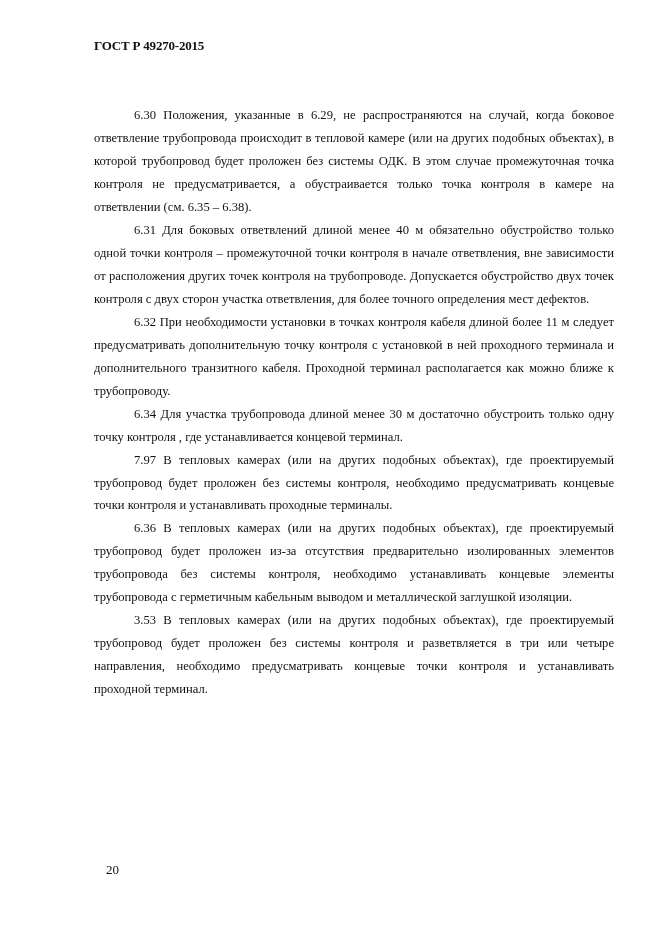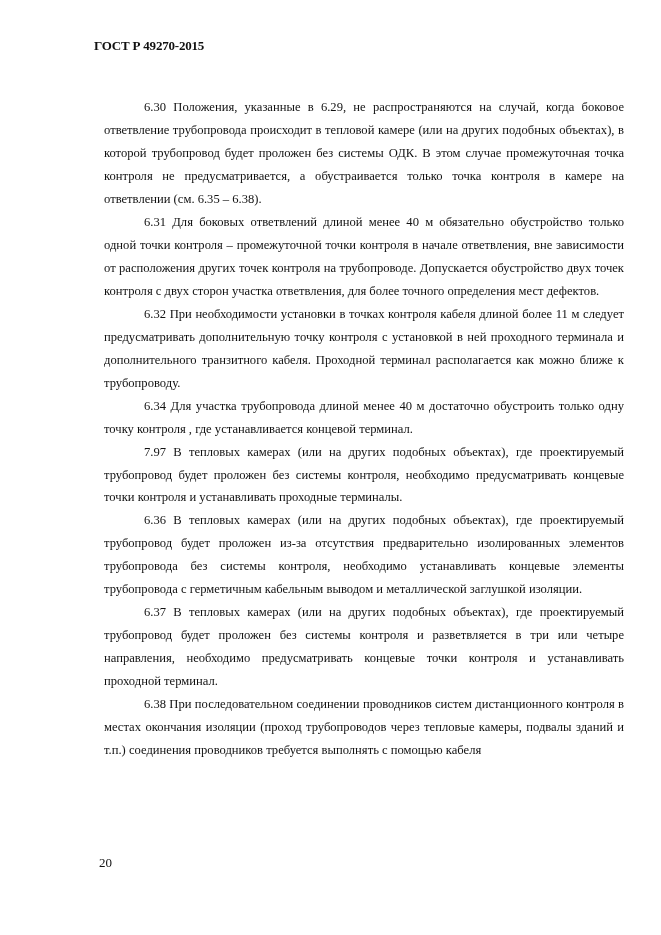--- a/index.html
+++ b/index.html
@@ -21,52 +21,50 @@
       top: 38px;
       font-family: "Liberation Serif", serif;
       font-weight: bold;
       font-size: 13px;
       letter-spacing: -0.2px;
       margin: 0;
     }
     .body-text {
       position: absolute;
       left: 94px;
-      top: 96px;
+      top: 104px;
       width: 520px;
-      margin-left: 10px;
     }
     .para {
       margin: 0;
       font-size: 12.6px;
       line-height: 22.97px;
       text-align: justify;
       text-indent: 40px;
       hyphens: none;
     }
     .page-number {
       position: absolute;
       left: 94px;
       top: 850px;
       font-size: 13px;
       font-family: "Liberation Serif", serif;
-      margin: 5px;
+      margin: 12px;
     }
   </style>
 </head>
 <body>
 
 <div>
   <h1 class="page-header">ГОСТ Р 49270-2015</h1>
 
   <div class="body-text">
     <p class="para">6.30 Положения, указанные в 6.29, не распространяются на случай, когда боковое ответвление трубопровода происходит в тепловой камере (или на других подобных объектах), в которой трубопровод будет проложен без системы ОДК. В этом случае промежуточная точка контроля не предусматривается, а обустраивается только точка контроля в камере на ответвлении (см. 6.35 – 6.38).</p>
     <p class="para">6.31 Для боковых ответвлений длиной менее 40 м обязательно обустройство только одной точки контроля – промежуточной точки контроля в начале ответвления, вне зависимости от расположения других точек контроля на трубопроводе. Допускается обустройство двух точек контроля с двух сторон участка ответвления, для более точного определения мест дефектов.</p>
     <p class="para">6.32 При необходимости установки в точках контроля кабеля длиной более 11 м следует предусматривать дополнительную точку контроля с установкой в ней проходного терминала и дополнительного транзитного кабеля. Проходной терминал располагается как можно ближе к трубопроводу.</p>
-    <p class="para">6.34 Для участка трубопровода длиной менее 40 м достаточно обустроить только одну точку контроля , где устанавливается концевой терминал.</p>
+    <p class="para">6.34 Для участка трубопровода длиной менее 30 м достаточно обустроить только одну точку контроля , где устанавливается концевой терминал.</p>
     <p class="para">7.97 В тепловых камерах (или на других подобных объектах), где проектируемый трубопровод будет проложен без системы контроля, необходимо предусматривать концевые точки контроля и устанавливать проходные терминалы.</p>
     <p class="para">6.36 В тепловых камерах (или на других подобных объектах), где проектируемый трубопровод будет проложен из-за отсутствия предварительно изолированных элементов трубопровода без системы контроля, необходимо устанавливать концевые элементы трубопровода с герметичным кабельным выводом и металлической заглушкой изоляции.</p>
-    <p class="para">6.37 В тепловых камерах (или на других подобных объектах), где проектируемый трубопровод будет проложен без системы контроля и разветвляется в три или четыре направления, необходимо предусматривать концевые точки контроля и устанавливать проходной терминал.</p>
-    <p class="para">6.38 При последовательном соединении проводников систем дистанционного контроля в местах окончания изоляции (проход трубопроводов через тепловые камеры, подвалы зданий и т.п.) соединения проводников требуется выполнять с помощью кабеля</p>
+    <p class="para">3.53 В тепловых камерах (или на других подобных объектах), где проектируемый трубопровод будет проложен без системы контроля и разветвляется в три или четыре направления, необходимо предусматривать концевые точки контроля и устанавливать проходной терминал.</p>
   </div>
 
   <p class="page-number">20</p>
 </div>
 
 </body></html>

